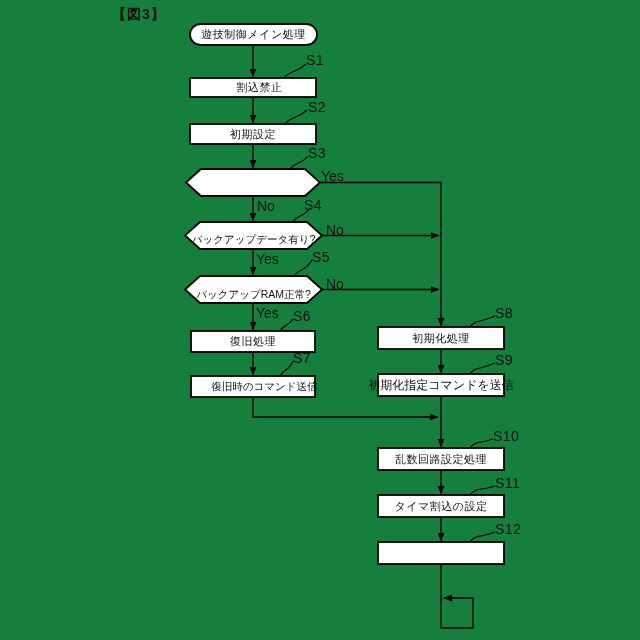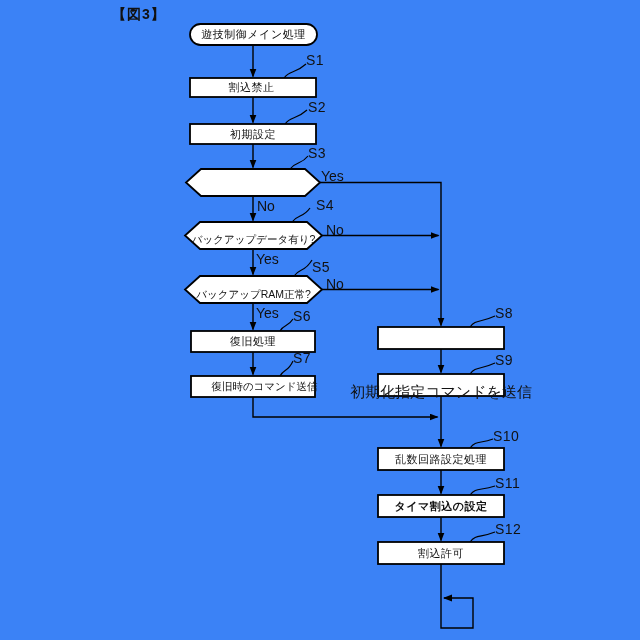--- a/index.html
+++ b/index.html
@@ -1,28 +1,28 @@
 <!DOCTYPE html>
 <html><head>
 <meta charset="utf-8">
 <style>
   html,body{margin:0;padding:0;}
   body{
     width:640px;height:640px;background:#ffffff;
     font-family:"Liberation Sans","DejaVu Sans",sans-serif;
     color:#111;
   }
-  .canvas{position:relative;width:640px;height:640px;background:#3b82f6;overflow:hidden;}
+  .canvas{position:relative;width:640px;height:640px;background:#15803d;overflow:hidden;}
   .canvas svg{position:absolute;left:0;top:0;}
   .t{
     position:absolute;display:flex;align-items:center;justify-content:center;
     white-space:nowrap;font-size:11px;letter-spacing:0.5px;color:#111;
   }
   .t.small{font-size:10.5px;letter-spacing:0;}
-  .t.tiny{font-size:15px;letter-spacing:0;margin-top:7px;}
+  .t.tiny{font-size:12px;letter-spacing:0;}
   .sid{
     position:absolute;font-size:14px;color:#111;letter-spacing:0.5px;
   }
   .yn{
     position:absolute;font-size:14px;color:#111;
   }
   .fig-title{
     position:absolute;left:112px;top:6px;font-size:14px;font-weight:bold;letter-spacing:1px;
   }
 </style>
@@ -85,36 +85,36 @@
       <rect x="378" y="374" width="126" height="22"></rect>
       <rect x="378" y="448" width="126" height="22"></rect>
       <rect x="378" y="495" width="126" height="22"></rect>
       <rect x="378" y="542" width="126" height="22"></rect>
     </g>
   </svg>
 
   <div class="fig-title">【図3】</div>
 
   <div class="t" style="left:190px;top:24px;width:127px;height:21px;">遊技制御メイン処理</div>
-  <div class="t" style="left:192px;top:78px;width:119px;height:19px;">割込禁止</div>
+  <div class="t" style="left:200px;top:78px;width:119px;height:19px;">割込禁止</div>
   <div class="t" style="left:190px;top:124px;width:126px;height:20px;">初期設定</div>
   <div class="t small" style="left:185px;top:222px;width:137px;height:35px;">バックアップデータ有り?</div>
   <div class="t small" style="left:185px;top:276px;width:137px;height:38px;">バックアップRAM正常?</div>
   <div class="t" style="left:191px;top:331px;width:124px;height:21px;">復旧処理</div>
   <div class="t small" style="left:191px;top:376px;width:147px;height:21px;">復旧時のコマンド送信</div>
+  <div class="t" style="left:378px;top:327px;width:126px;height:22px;">初期化処理</div>
   <div class="t tiny" style="left:378px;top:374px;width:126px;height:22px;">初期化指定コマンドを送信</div>
   <div class="t" style="left:378px;top:448px;width:126px;height:22px;">乱数回路設定処理</div>
-  <div class="t" style="left:378px;top:495px;width:126px;height:22px;font-weight:bold;">タイマ割込の設定</div>
-  <div class="t" style="left:378px;top:542px;width:126px;height:22px;">割込許可</div>
+  <div class="t" style="left:378px;top:495px;width:126px;height:22px;">タイマ割込の設定</div>
 
   <div class="sid" style="left:306px;top:52px;">S1</div>
   <div class="sid" style="left:308px;top:99px;">S2</div>
   <div class="sid" style="left:308px;top:145px;">S3</div>
-  <div class="sid" style="left:316px;top:197px;">S4</div>
-  <div class="sid" style="left:312px;top:259px;">S5</div>
+  <div class="sid" style="left:304px;top:197px;">S4</div>
+  <div class="sid" style="left:312px;top:249px;">S5</div>
   <div class="sid" style="left:293px;top:308px;">S6</div>
   <div class="sid" style="left:293px;top:350px;">S7</div>
   <div class="sid" style="left:495px;top:305px;">S8</div>
   <div class="sid" style="left:495px;top:352px;">S9</div>
   <div class="sid" style="left:493px;top:428px;">S10</div>
   <div class="sid" style="left:495px;top:475px;">S11</div>
   <div class="sid" style="left:495px;top:521px;">S12</div>
 
   <div class="yn" style="left:321px;top:168px;">Yes</div>
   <div class="yn" style="left:257px;top:198px;">No</div>

